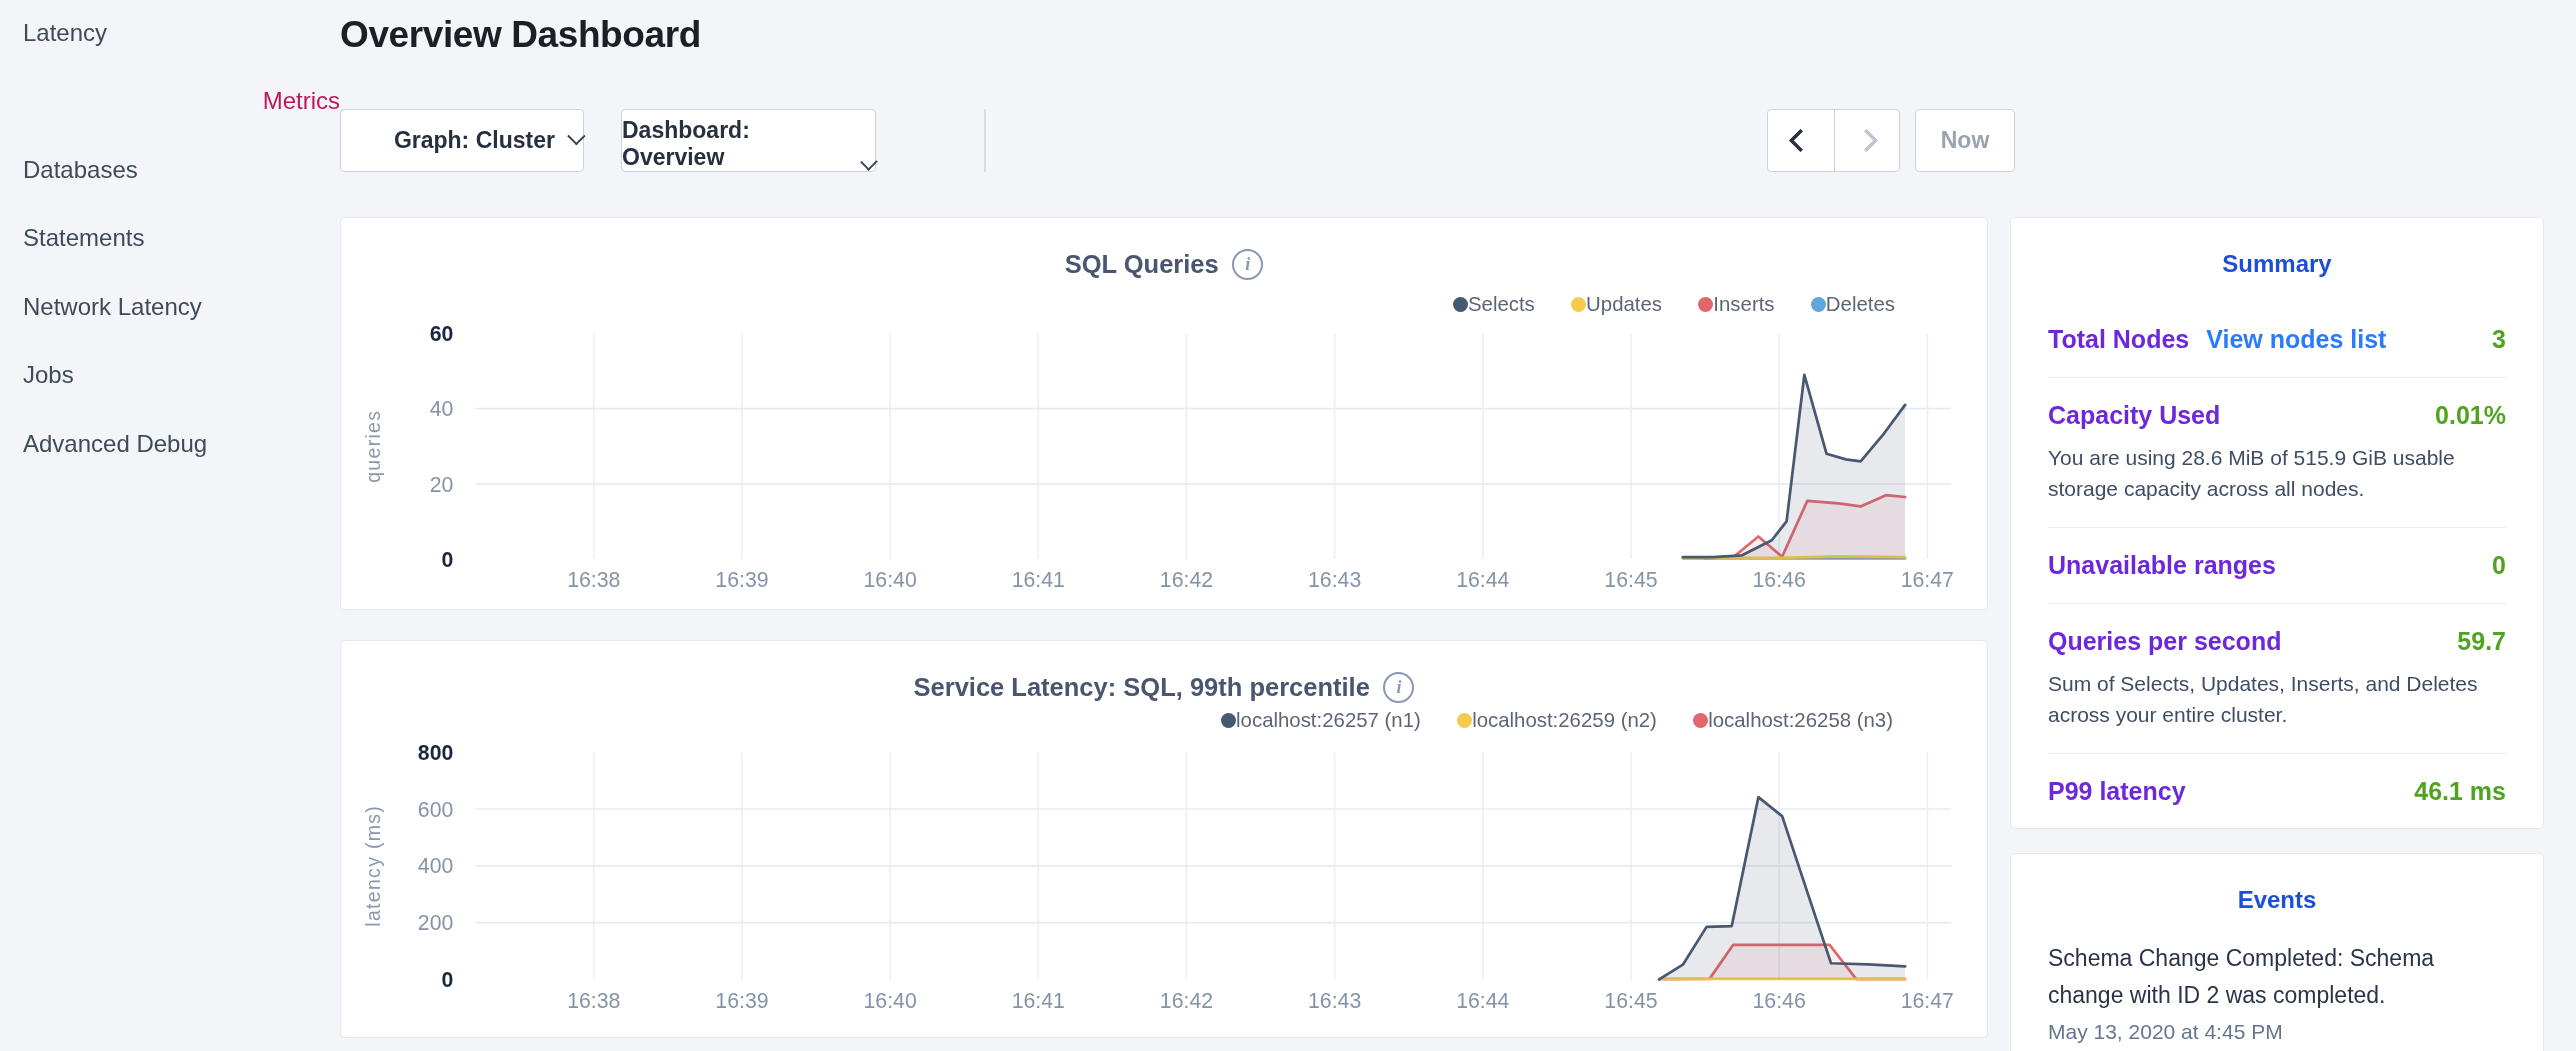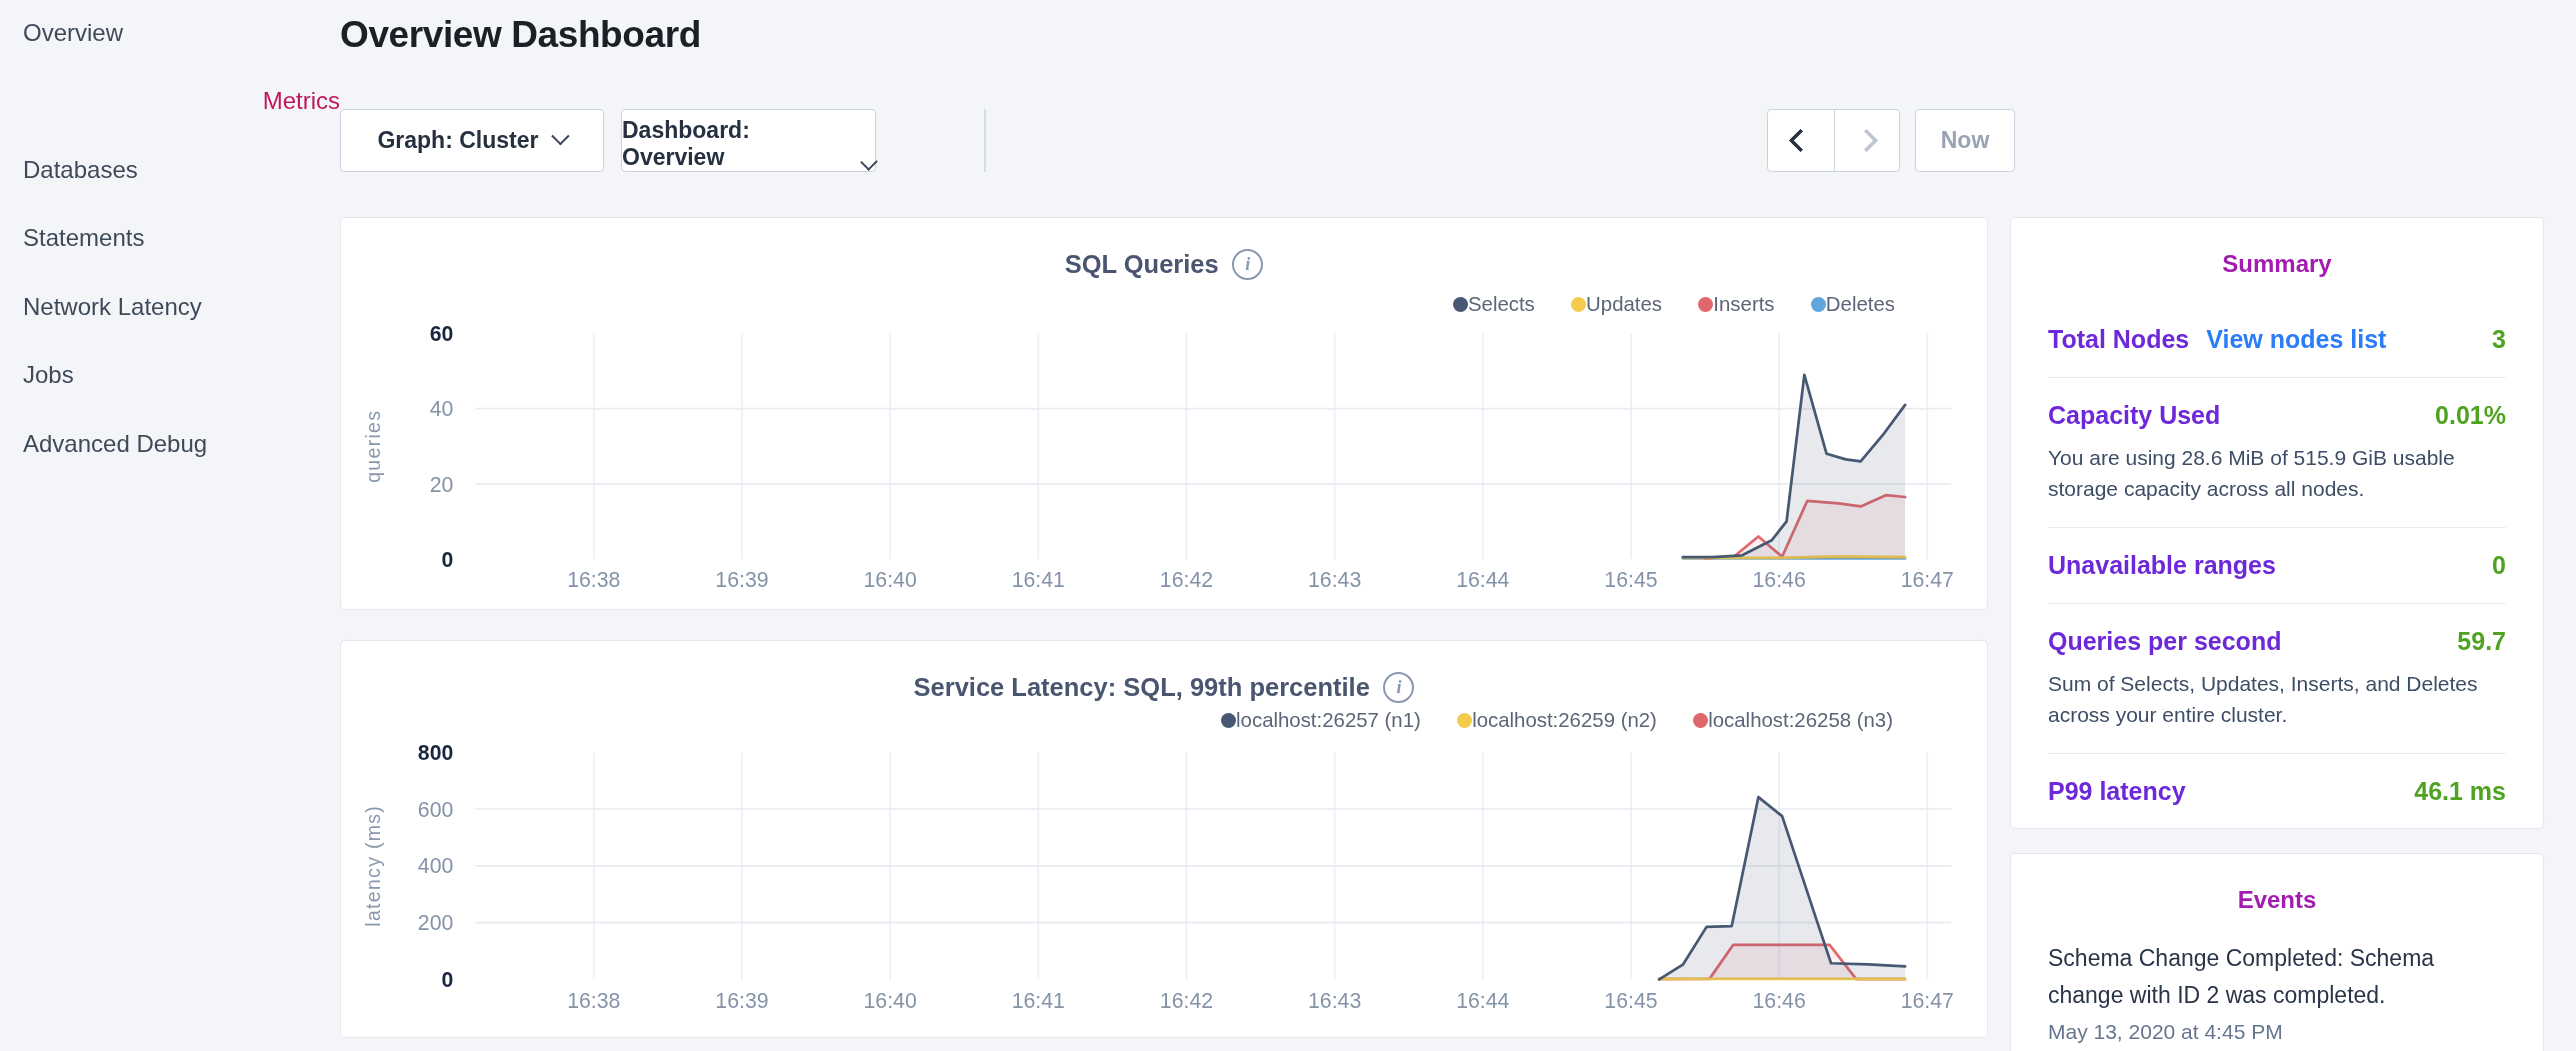--- a/index.html
+++ b/index.html
@@ -15,21 +15,21 @@
   .sidebar { position:absolute; left:0; top:0; width:340px; height:100%; padding:18.7px 0 0 23px; }
   .nav-item { height:25.5px; margin-bottom:43px; font-size:24px; font-weight:500; color:#3f4a59; cursor:pointer; white-space:nowrap; }
   .nav-item.active { color:#be185d; font-weight:400;text-align:right; }
 
   
   .page-title { position:absolute; left:340px; top:13.6px; font-size:37px; font-weight:700; color:#1b1f26; letter-spacing:-0.4px; }
 
   
   .controls { position:absolute; left:340px; top:109px; width:2211px; height:63px; }
   .ctl { position:absolute; top:0; height:63px; background:#fff; border:1.7px solid #ccd2dd; border-radius:4.3px; display:flex; align-items:center; justify-content:center; font-size:23px; font-weight:700; color:#263041; cursor:pointer; }
-  .dd-graph { left:0; width:264px; }
+  .dd-graph { left:0; width:244px;justify-content:flex-end; }
   .dd-dash  { left:281px; width:255px;align-items:flex-end; }
   .chev-down { width:12.8px; height:12.8px; border-right:2.6px solid #3a4458; border-bottom:2.6px solid #3a4458; transform:rotate(45deg) translate(-1.7px,-1.7px); margin-left:15.3px; margin-top:-5.1px; }
   .ctl-divider { position:absolute; left:644px; top:0; width:1.7px; height:63px; background:#d8dce3; }
   .time-selector { left:687px; width:718px; justify-content:flex-start; padding:0 25.5px 0 16px; }
   .time-badge { background:#d7dbe4; border-radius:4.3px; padding:6px 10.2px; font-size:19.6px; font-weight:700; color:#263041; margin-right:22px; }
   .time-label { font-size:24px; font-weight:700; color:#1f2733; flex:1; text-align:left; }
   .time-chev { width:12px; height:12px; border-right:2.6px solid #4a566e; border-bottom:2.6px solid #4a566e; transform:rotate(45deg); margin-top:-6.8px; }
   .arrow-group { position:absolute; left:1427px; top:0; width:133px; height:63px; background:#fff; border:1.7px solid #ccd2dd; border-radius:4.3px; display:flex; }
   .arrow-cell { width:50%; height:100%; display:flex; align-items:center; justify-content:center; cursor:pointer; }
   .arrow-cell + .arrow-cell { border-left:1.7px solid #ccd2dd; }
@@ -47,41 +47,41 @@
   .chart-legend { position:absolute; display:flex; align-items:center; gap:36px; }
   .legend-1 { top:75px; right:92px; }
   .legend-2 { top:68px; right:94px; }
   .legend-item { display:flex; align-items:center; gap:0; font-size:20.4px; color:#5c6577; }
   .legend-dot { width:15.3px; height:15.3px; border-radius:50%; }
   .chart-svg-wrap { position:absolute; left:0; top:0; width:100%; height:100%; }
   .chart-svg-wrap svg { display:block; width:100%; height:100%; }
 
   
   .summary-card { left:2010px; top:217px; width:534px; height:612px; padding:0 37px; }
-  .panel-title { padding-top:32px; text-align:center; font-size:24px; font-weight:700; color:#a21caf; }
+  .panel-title { padding-top:32px; text-align:center; font-size:24px; font-weight:700; color:#1d4ed8; }
   .summary-rows { margin-top:24px; }
   .sum-row { padding:23px 0; border-bottom:1.7px solid #e9ecf1; }
   .sum-row:last-child { border-bottom:none; }
   .sum-head { display:flex; align-items:baseline; }
   .sum-label { font-size:25px; font-weight:700; color:#6d28d9; }
   .sum-link { font-size:25px; font-weight:700; color:#2a7cf8; margin-left:17px; cursor:pointer; }
   .sum-value { font-size:25px; font-weight:700; color:#4fa321; margin-left:auto; white-space:nowrap; }
   .sum-desc { margin-top:12px; font-size:21px; line-height:31px; color:#3e4d66; }
 
   
   .events-card { left:2010px; top:853px; width:534px; height:255px; padding:0 37px; }
   .event-item { margin-top:25.5px; }
   .event-msg { font-size:23px; line-height:37px; color:#2a3448; }
   .event-time { margin-top:6.8px; font-size:21px; color:#66758f; }
 </style>
 </head>
 <body>
 
 <nav class="sidebar" id="sidebar">
-    <div class="nav-item">Overview</div>
+    <div class="nav-item">Latency</div>
     <div class="nav-item active">Metrics</div>
     <div class="nav-item">Databases</div>
     <div class="nav-item">Statements</div>
     <div class="nav-item">Network Latency</div>
     <div class="nav-item">Jobs</div>
     <div class="nav-item">Advanced Debug</div>
   </nav>
 
 <h1 class="page-title">Overview Dashboard</h1>
 

